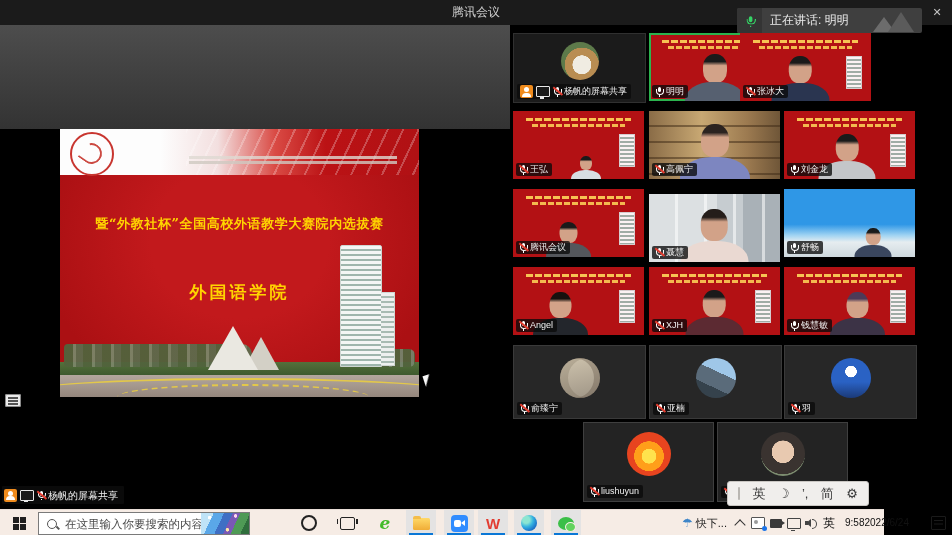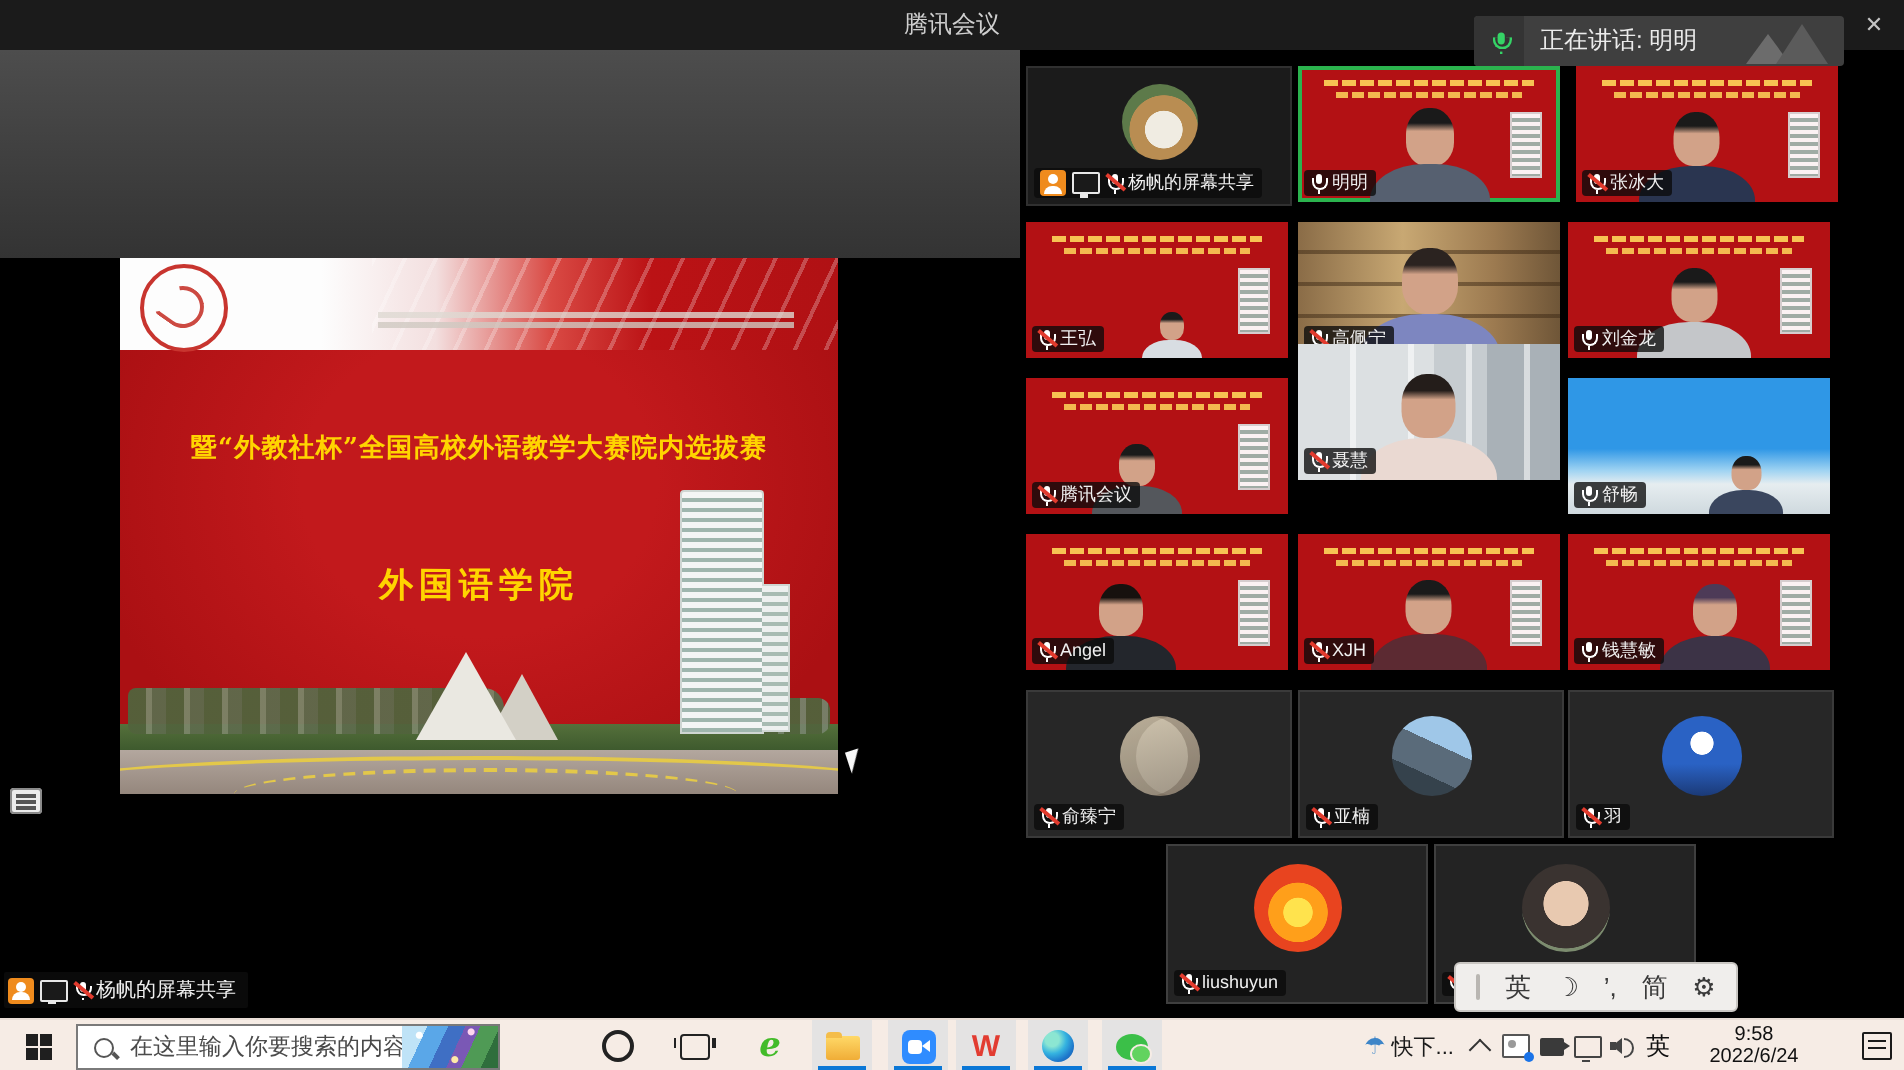--- a/index.html
+++ b/index.html
@@ -110,21 +110,21 @@
         background:rgba(12,12,12,.85);padding:0 6px 0 2px;border-radius:1px}
   .pres .nm{font-size:10px}
 
   
   .ime{position:absolute;left:727px;top:481px;width:132px;height:23px;background:#f0eeec;border:1px solid #c9c6c2;border-radius:3px;
        display:flex;align-items:center;justify-content:space-around;z-index:50;padding:0 4px}
   .ime .hdl{width:2px;height:13px;background:#b9b6b2;border-radius:1px;flex:none}
   .ime .it{font-size:13px;color:#3a3a3a;line-height:1}
 
   
-  .task{position:absolute;left:0;top:509px;width:952px;height:26px;background:#f6ece5;border-top:1px solid #e8ddd6;z-index:60}
+  .task{position:absolute;left:0;top:509px;width:884px;height:26px;background:#f6ece5;border-top:1px solid #e8ddd6;z-index:60}
   .tb{position:absolute;top:0;height:26px;display:flex;align-items:center;justify-content:center;width:30px}
   .tb.act{background:rgba(0,120,215,.07)}
   .tb.act::after{content:"";position:absolute;left:3px;right:3px;bottom:0;height:3px;background:#0a77d6}
   .winlogo{width:13px;height:13px;position:relative}
   .winlogo::before{content:"";position:absolute;left:0;top:0;width:6px;height:6px;background:#1f1f1f;
         box-shadow:7px 0 0 #1f1f1f,0 7px 0 #1f1f1f,7px 7px 0 #1f1f1f}
   .srch{position:absolute;left:38px;top:2px;width:210px;height:21px;background:#fff;border:1px solid #7a7a7a;
         display:flex;align-items:center;overflow:hidden}
   .mag{width:8px;height:8px;border:1.5px solid #555;border-radius:50%;margin:0 6px 0 8px;position:relative;flex:none}
   .mag::after{content:"";position:absolute;width:4px;height:1.5px;background:#555;transform:rotate(45deg);right:-3.5px;bottom:-1px}
@@ -158,21 +158,21 @@
   .pic::after{content:"";position:absolute;right:-2.5px;bottom:-2.5px;width:5px;height:5px;border-radius:50%;background:#1a73e8}
   .camt{width:12px;height:9px;background:#3a3a3a;border-radius:1px;position:relative}
   .camt::before{content:"";position:absolute;right:-2.5px;top:2px;border-top:2.5px solid transparent;border-bottom:2.5px solid transparent;border-left:3px solid #3a3a3a}
   .dis{width:12px;height:9px;border:1.5px solid #444;border-radius:1px;position:relative}
   .dis::after{content:"";position:absolute;left:3px;bottom:-3.5px;width:4px;height:1.5px;background:#444}
   .spk{position:relative;width:13px;height:10px}
   .spk::before{content:"";position:absolute;left:0;top:3px;width:3px;height:4px;background:#444}
   .spk::after{content:"";position:absolute;left:1px;top:1px;border-top:4px solid transparent;border-bottom:4px solid transparent;border-right:5px solid #444}
   .spk u{position:absolute;right:1px;top:1px;width:4px;height:8px;border:1.5px solid #444;border-left:0;border-radius:0 8px 8px 0}
   .lng{font-size:12px;color:#111}
-  .clk{position:absolute;left:840px;top:0;width:74px;height:26px;display:flex;flex-direction:column;align-items:center;justify-content:center;
+  .clk{position:absolute;left:840px;top:0;width:74px;height:26px;display:flex;align-items:center;justify-content:center;
        font-size:10px;line-height:11.5px;color:#111}
   .ac{width:13px;height:12px;border:1.5px solid #1a1a1a;border-radius:1px;position:relative}
   .ac::before{content:"";position:absolute;left:2px;top:2.5px;right:2px;height:1.5px;background:#1a1a1a;box-shadow:0 3.5px 0 #1a1a1a}
 </style>
 </head>
 <body>
 
 <div class="tbar">
   <span class="tttl">腾讯会议</span>
   <span class="wbtns">
@@ -232,21 +232,21 @@
   <div class="chip">
     <span class="mic">
         <i></i>
         <b></b>
         <em></em>
       </span>
     <span class="nm">明明</span>
   </div>
 </div>
 
-<div class="tile v-red" style="left:788px;top:33px">
+<div class="tile v-red" style="left:740px;top:33px">
   <span class="mb"></span>
   <span class="fig" style="--x:46%;--hw:23px;--shirt:#2a3550"></span>
   <div class="chip">
     <span class="mic off">
         <i></i>
         <b></b>
         <em></em>
       </span>
     <span class="nm">张冰大</span>
   </div>
@@ -296,21 +296,21 @@
   <div class="chip">
     <span class="mic off">
         <i></i>
         <b></b>
         <em></em>
       </span>
     <span class="nm">腾讯会议</span>
   </div>
 </div>
 
-<div class="tile v-office" style="left:649px;top:172px">
+<div class="tile v-office" style="left:649px;top:194px">
   <span class="fig" style="--x:50%;--hw:27px;--shirt:#ead9d2;--hair:#241d1a"></span>
   <div class="chip">
     <span class="mic off">
         <i></i>
         <b></b>
         <em></em>
       </span>
     <span class="nm">聂慧</span>
   </div>
 </div>

